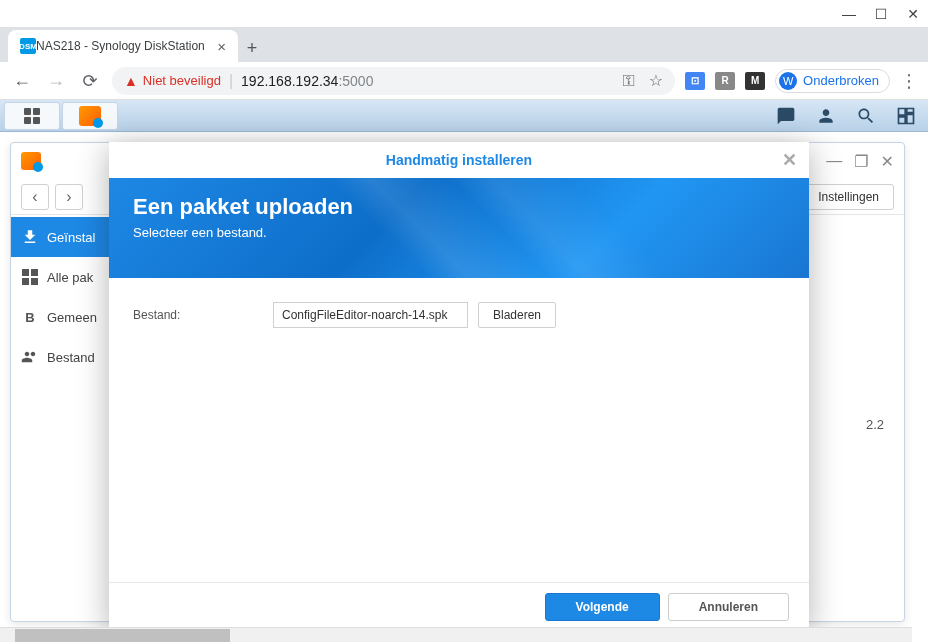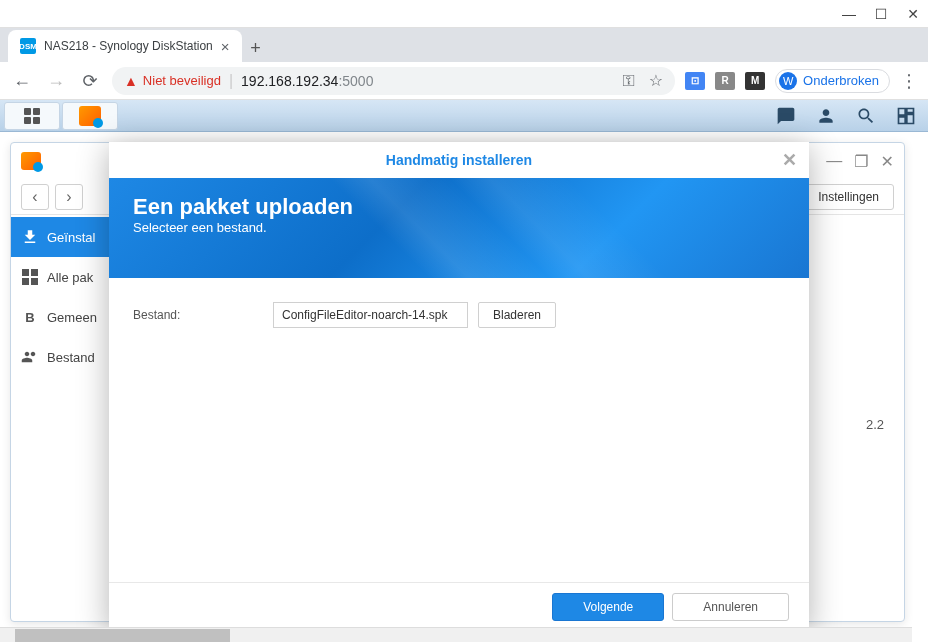--- a/index.html
+++ b/index.html
@@ -2,21 +2,21 @@
 <html><head>
 <meta charset="utf-8">
 <style>
 * { margin: 0; padding: 0; box-sizing: border-box; font-family: -apple-system, BlinkMacSystemFont, "Segoe UI", Arial, sans-serif; }
 body { width: 928px; height: 642px; background: #fff; overflow: hidden; position: relative; }
 
 
 .browser-titlebar { height: 28px; background: #fff; display: flex; align-items: center; justify-content: flex-end; padding: 0 8px; gap: 18px; border-bottom: 1px solid #e0e0e0;}
 .win-btn { width: 14px; height: 14px; display: flex; align-items: center; justify-content: center; font-size: 14px; color: #444;}
 .browser-tabs { height: 34px; background: #dee1e6; display: flex; align-items: flex-end; padding-left: 8px; }
-.tab { background: #fff; height: 32px; display: flex; align-items: center; padding: 0 12px; border-radius: 8px 8px 0 0; gap: 8px; min-width: 230px; position: relative;}
+.tab { background: #fff; height: 32px; display: flex; align-items: center; padding: 0 12px; border-radius: 8px 8px 0 0; min-width: 230px; position: relative;}
 .tab-favicon { width: 16px; height: 16px; background: #0099e5; border-radius: 2px; color:#fff; font-size:8px; font-weight:bold; display:flex; align-items:center; justify-content:center;}
 .tab-title { font-size: 12px; color: #3c4043; flex: 1; white-space: nowrap; overflow: hidden;}
 .tab-close { color: #5f6368; font-size: 15px;}
 .tab-new { width: 28px; height: 28px; display:flex; align-items:center; justify-content:center; color:#555; font-size:18px;}
 .browser-toolbar { height: 38px; background: #fff; display: flex; align-items: center; padding: 0 10px; gap: 10px; border-bottom: 1px solid #e0e0e0;}
 .nav-btn { width: 24px; height: 24px; display:flex; align-items:center; justify-content:center; color:#5f6368; font-size:18px;}
 .nav-btn.disabled { color: #bbb;}
 .addressbar { flex: 1; height: 28px; background: #f1f3f4; border-radius: 14px; display: flex; align-items: center; padding: 0 12px; gap: 8px; }
 .sec-warn { color: #d93025; font-size: 13px; display:flex; align-items:center; gap:5px;}
 .sec-warn-icon { color:#d93025; font-size:14px;}
@@ -59,29 +59,29 @@
 .side-ico{ width:18px; height:18px; display:flex; align-items:center; justify-content:center;}
 .side-item.active .side-ico{ color:#fff;}
 .pkg-content{ position:absolute; left:105px; top:74px; right:0; padding:20px; font-size:13px; color:#555;}
 
 
 .modal{ position:absolute; left:109px; top:42px; width:700px; height:488px; background:#fff; box-shadow:0 5px 30px rgba(0,0,0,0.3); display:flex; flex-direction:column;}
 .modal-hdr{ height:36px; display:flex; align-items:center; justify-content:center; position:relative; color:#1e88e5; font-size:14px; font-weight:600;}
 .modal-close{ position:absolute; right:12px; color:#aaa; font-size:18px;}
 .modal-banner{ height:100px; background: linear-gradient(135deg, #1e88e5 0%, #0d6ec9 40%, #2196f3 70%, #1976d2 100%); padding:16px 24px; color:#fff; position:relative; overflow:hidden;}
 .modal-banner::before{content:''; position:absolute; inset:0; background: linear-gradient(45deg, transparent 40%, rgba(255,255,255,0.1) 45%, transparent 55%, rgba(255,255,255,0.08) 60%, transparent 70%);}
-.banner-title{ font-size:22px; font-weight:600; position:relative;}
+.banner-title{ font-size:22px; font-weight:600; margin-bottom:5px; position:relative;}
 .banner-sub{ font-size:13px; position:relative;}
 .modal-body{ flex:1; padding:24px; position:relative;}
 .form-row{ display:flex; align-items:center; gap:10px;}
 .form-label{ font-size:12px; color:#555; width:130px;}
 .file-input{ height:26px; border:1px solid #d0d0d0; padding:1px 8px; font-size:12px; color:#333; width:195px; background:#fff;}
 .browse-btn{ height:26px; padding:0 14px; border:1px solid #d0d0d0; background:#fff; font-size:12px; color:#333; cursor:pointer; border-radius:2px;}
 .modal-footer{ height:48px; border-top:1px solid #e8e8e8; display:flex; align-items:center; justify-content:flex-end; padding:0 20px; gap:8px;}
-.btn{ height:28px; padding:0 30px; border-radius:3px; font-size:12px; cursor:pointer; border:1px solid;}
+.btn{ height:28px; padding:0 30px; border-radius:3px; font-size:12px; cursor:pointer; border:1px solid;font-weight:bold;}
 .btn-primary{ background:#1e88e5; color:#fff; border-color:#1976d2;}
 .btn-default{ background:#fff; color:#555; border-color:#ccc;}
 .watermark{ position:absolute; left:50%; top:50%; transform:translate(-50%,-55%); font-size:44px; color:rgba(120,120,120,0.35); font-style:italic; white-space:nowrap; pointer-events:none; font-family: "Comic Sans MS", cursive; -webkit-text-stroke: 1px rgba(200,200,200,0.5);}
 .scrollbar-h{ position:absolute; bottom:0; left:0; right:16px; height:15px; background:#f0f0f0; border-top:1px solid #ddd;}
 .scrollbar-h .thumb{ height:13px; background:#c0c0c0; width:215px; margin:1px 0 0 15px;}
 </style>
 </head>
 <body>
 
 <div class="browser-titlebar">

